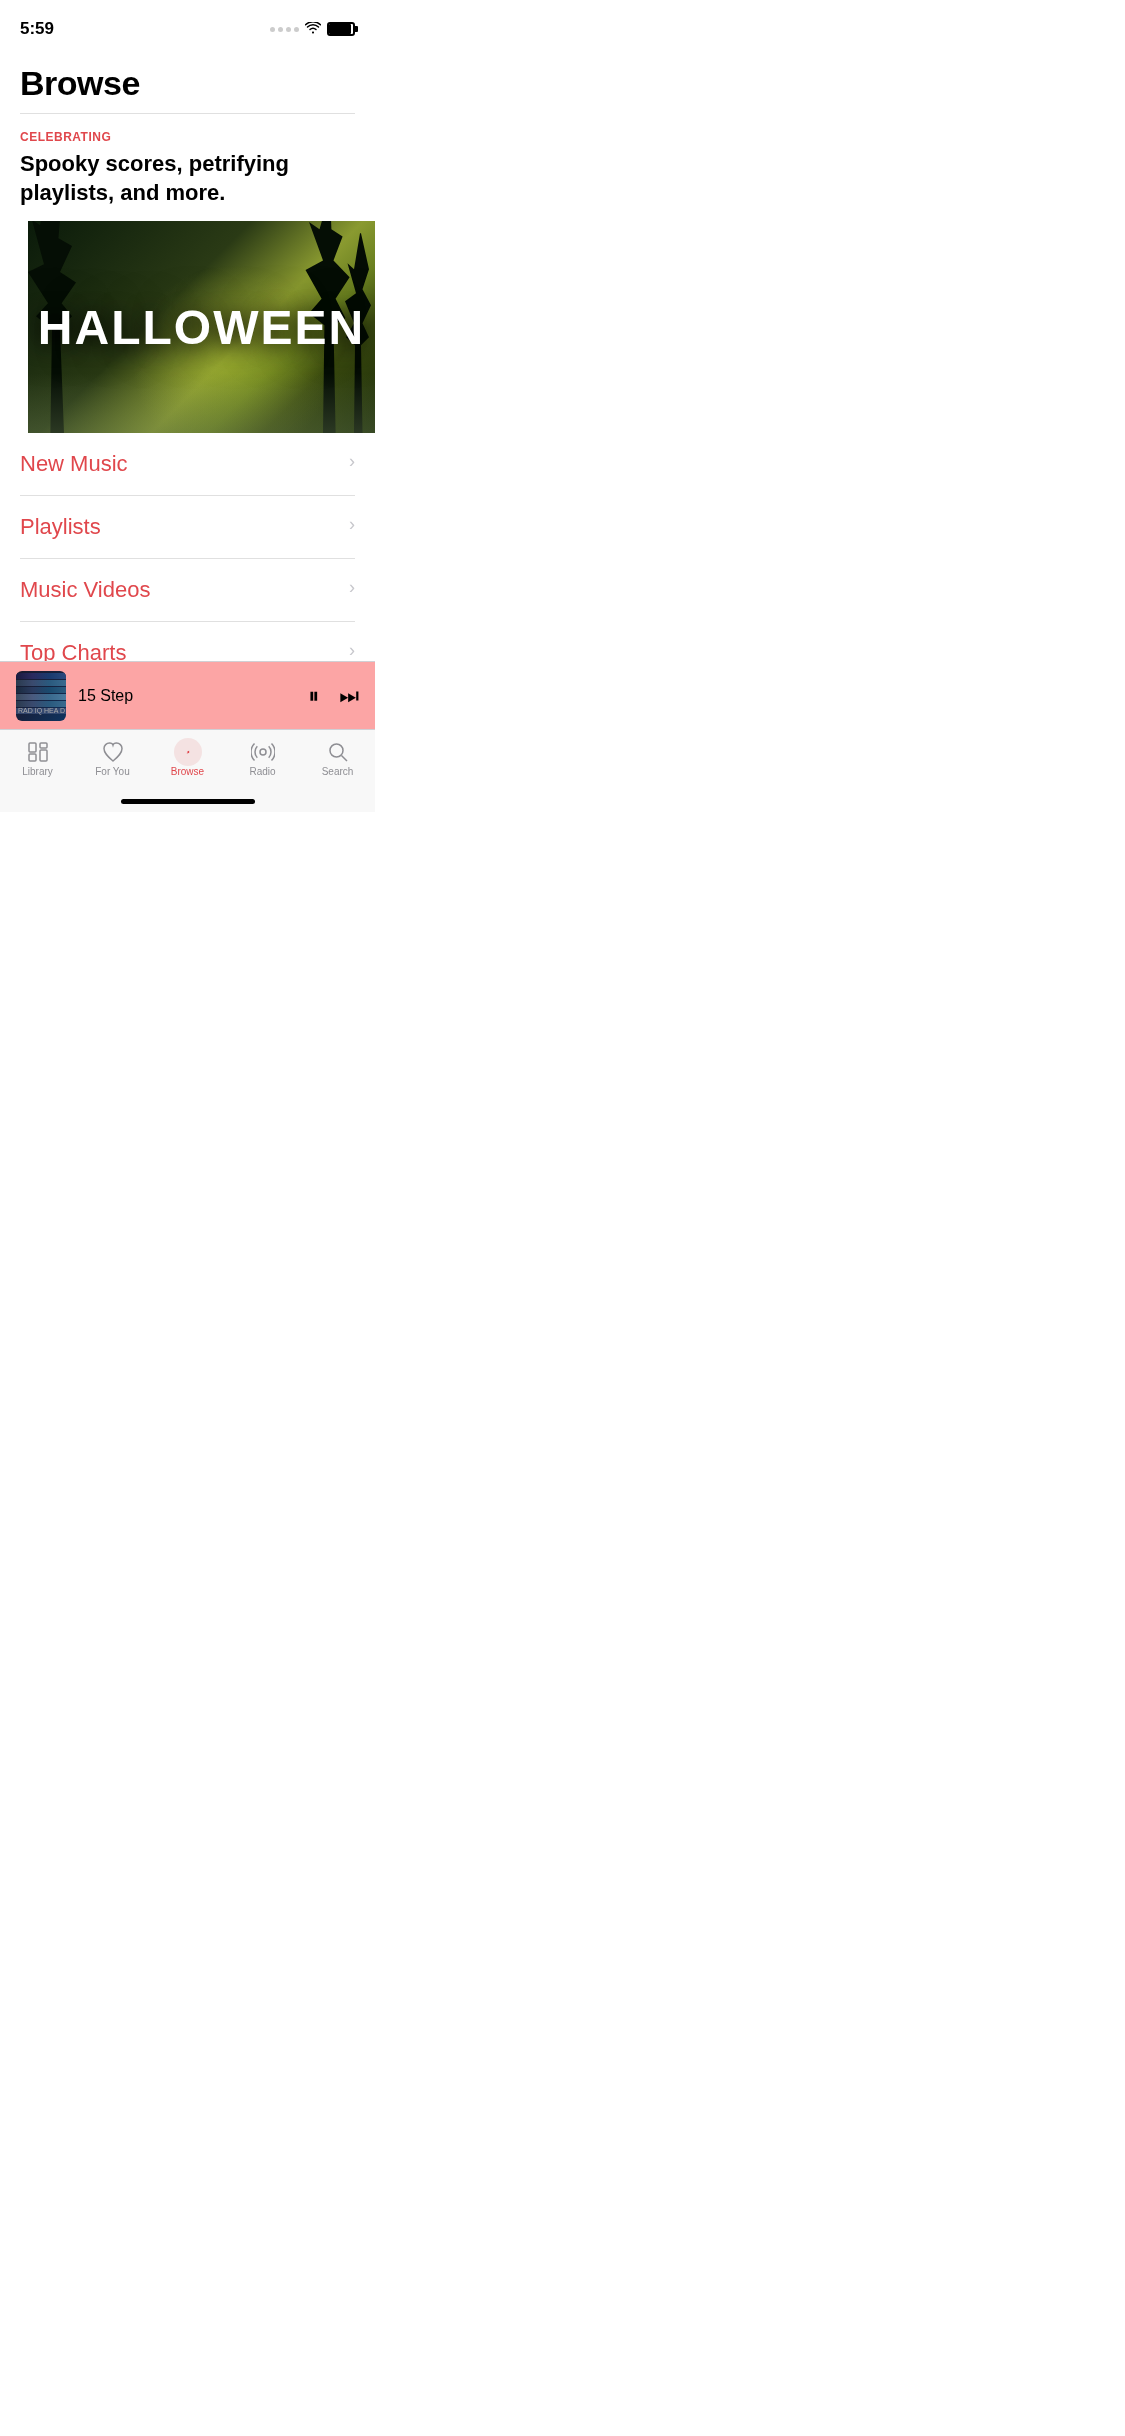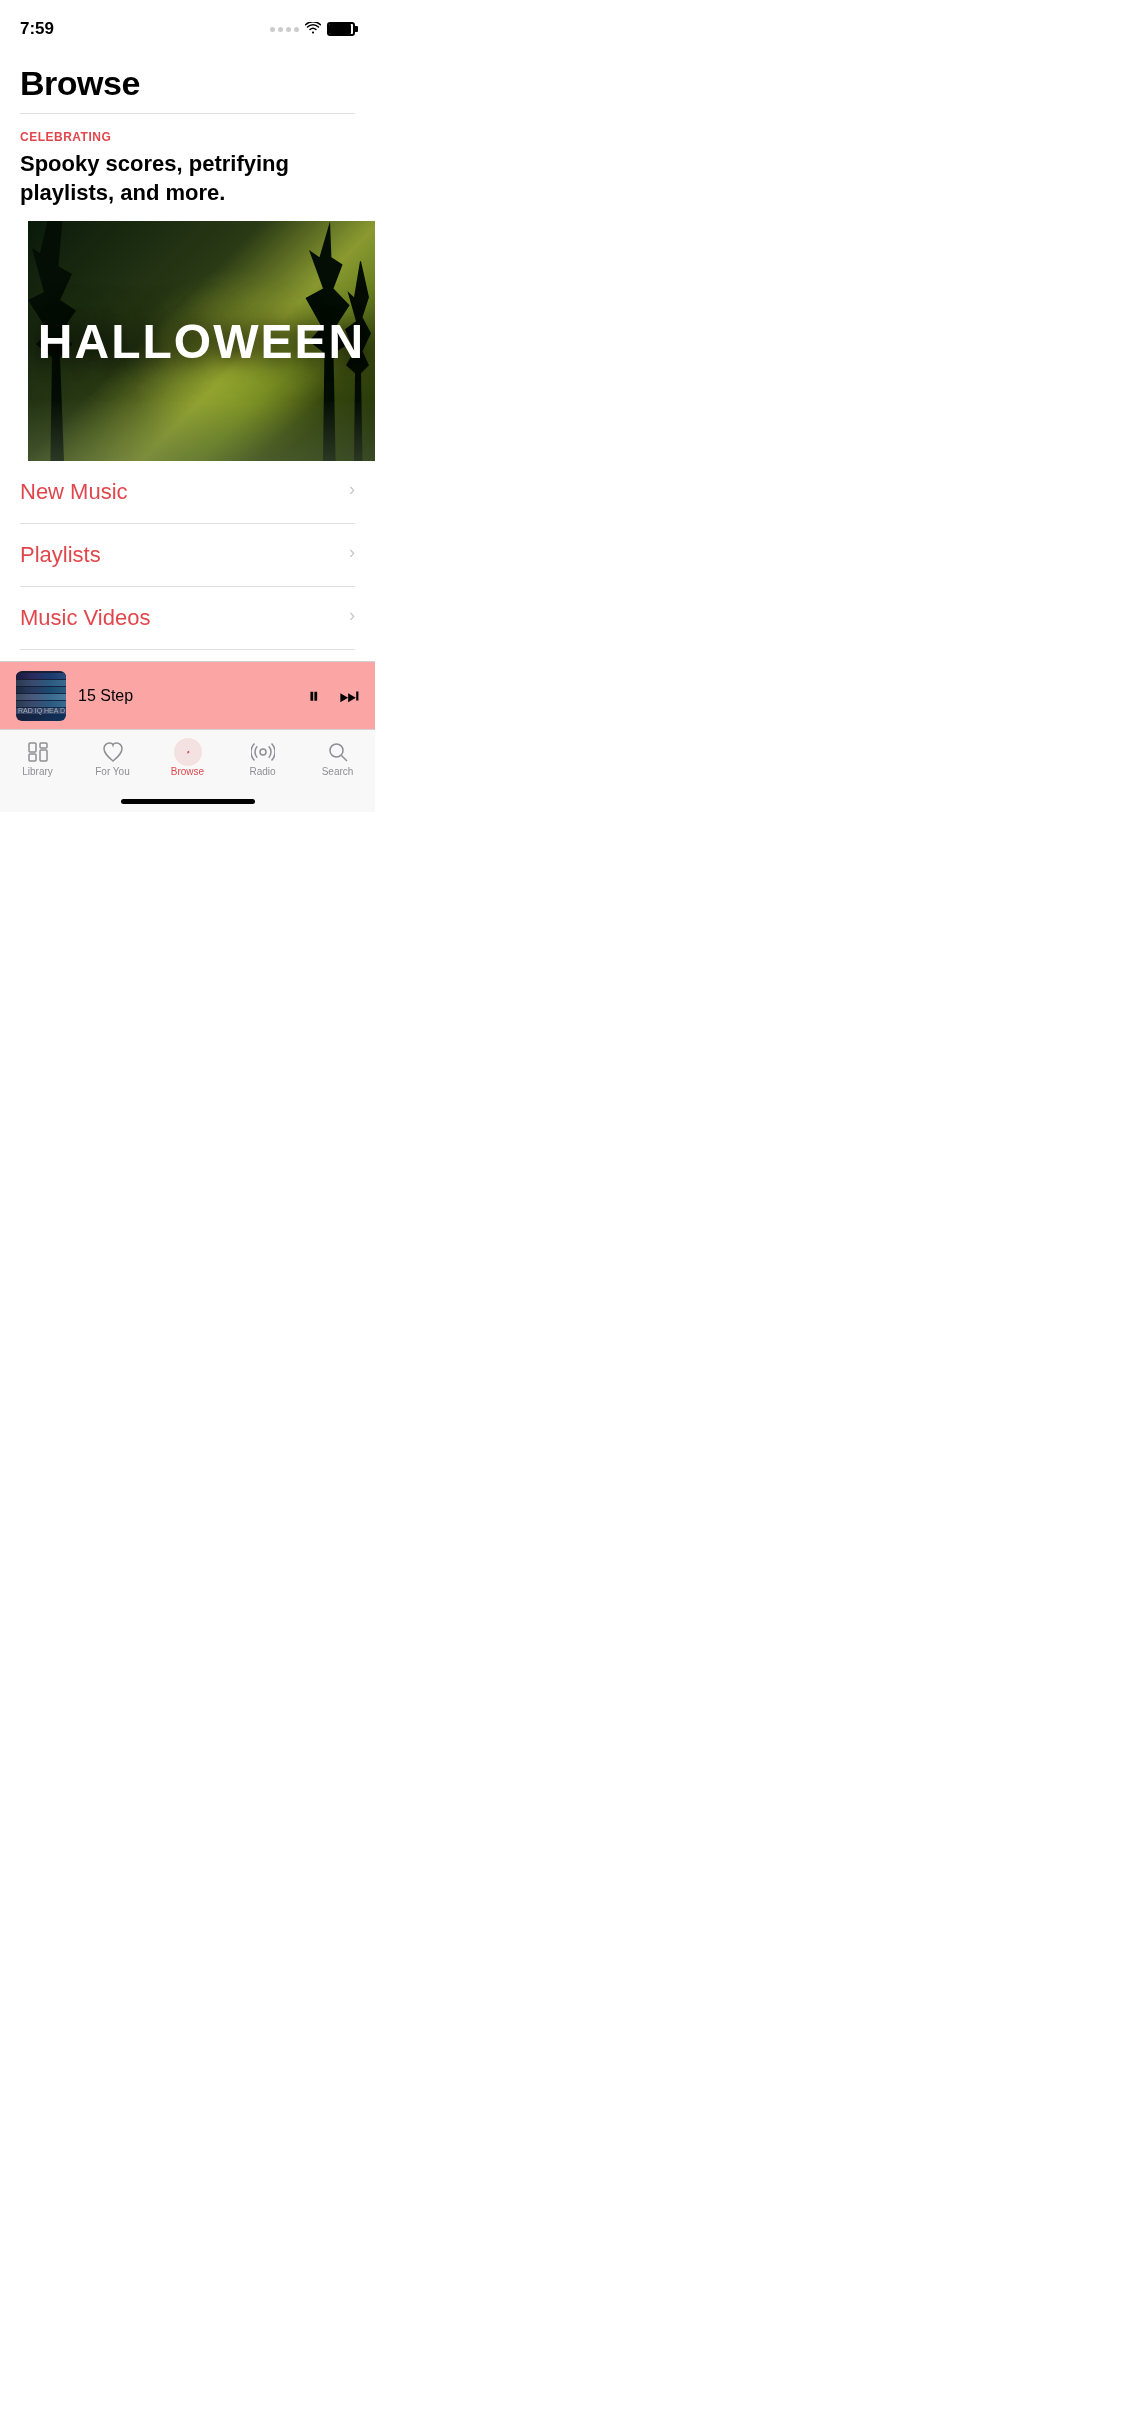--- a/index.html
+++ b/index.html
@@ -125,21 +125,21 @@
     .featured-title {
       font-size: 22px;
       font-weight: 700;
       color: #000;
       line-height: 1.3;
       margin-bottom: 14px;
     }
 
     .featured-image-container {
       width: 100%;
-      height: 240px;
+      height: 212px;
       overflow: hidden;
       position: relative;
       padding-left: 28px;
     }
 
     .halloween-banner {
       width: 100%;
       height: 100%;
       background: linear-gradient(
         135deg,
@@ -373,21 +373,21 @@
       width: 134px;
       height: 5px;
       background: #000;
       border-radius: 3px;
     }
   </style>
 </head>
 <body>
 
 <div class="status-bar">
-  <span class="status-time">7:59</span>
+  <span class="status-time">5:59</span>
   <div class="status-icons">
     <div class="signal-dots">
       <div class="signal-dot" style="background:#ccc;"></div>
       <div class="signal-dot" style="background:#ccc;"></div>
       <div class="signal-dot" style="background:#ccc;"></div>
       <div class="signal-dot" style="background:#ccc;"></div>
     </div>
     <span class="wifi-icon">
       <svg width="16" height="12" viewBox="0 0 16 12">
         <path d="M8 9.5 C8.6 9.5 9 9.9 9 10.5 C9 11.1 8.6 11.5 8 11.5 C7.4 11.5 7 11.1 7 10.5 C7 9.9 7.4 9.5 8 9.5Z" fill="#000"></path>

